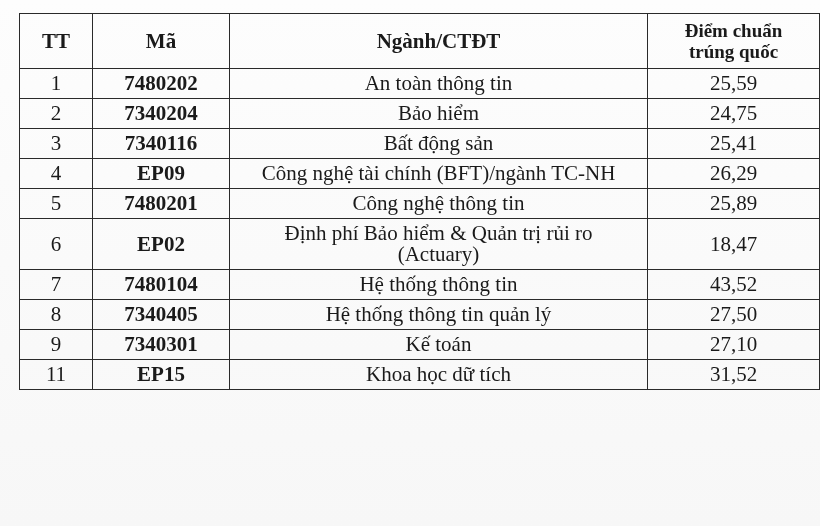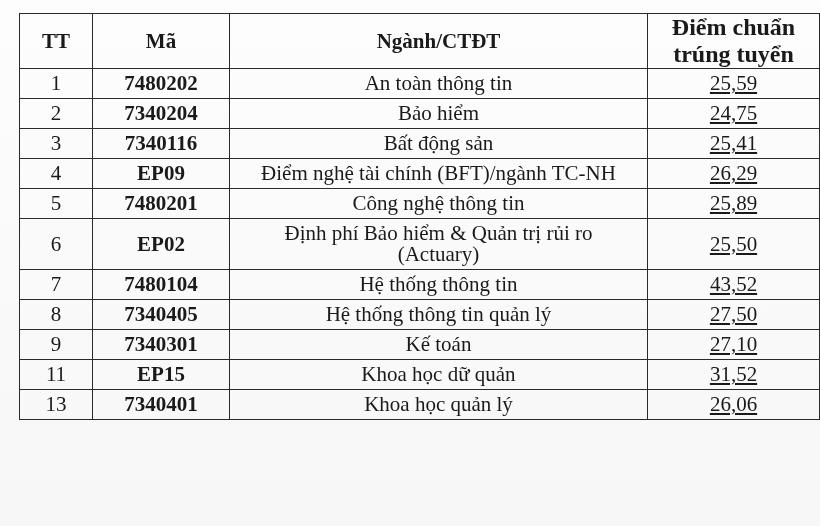--- a/index.html
+++ b/index.html
@@ -37,33 +37,33 @@
       vertical-align: middle;
     }
     table.scores th {
       font-weight: bold;
       font-size: 21px;
       text-align: center;
       height: 54px;
     }
     table.scores th.score-head {
       line-height: 1.12;
-      font-size: 24px;
+      font-size: 19px;
     }
     table.scores td {
       font-size: 21px;
       height: 29px;
     }
     table.scores tr.double td {
       height: 50px;
     }
     td.tt { text-align: center; }
     td.code { text-align: center; font-weight: bold; }
     td.name { text-align: center; padding-left: 8px; line-height: 1.15; }
-    td.score { text-align: center; text-decoration: underline; }
+    td.score { text-align: center; }
     col.c-tt { width: 73px; }
     col.c-code { width: 137px; }
     col.c-name { width: 418px; }
     col.c-score { width: 172px; }
   </style>
 </head>
 <body>
 
 <div class="sheet">
   <table class="scores">
@@ -73,21 +73,21 @@
         <col class="c-name">
         <col class="c-score">
     </colgroup>
     <thead>
       <tr>
         <th>TT</th>
         <th>Mã</th>
         <th>Ngành/CTĐT</th>
         <th class="score-head">
           <span>Điểm chuẩn</span><br>
-          <span>trúng tuyển</span>
+          <span>trúng quốc</span>
         </th>
       </tr>
     </thead>
     <tbody>
       <tr>
         <td class="tt">1</td>
         <td class="code">7480202</td>
         <td class="name">An toàn thông tin</td>
         <td class="score">25,59</td>
       </tr>
@@ -99,37 +99,37 @@
       </tr>
       <tr>
         <td class="tt">3</td>
         <td class="code">7340116</td>
         <td class="name">Bất động sản</td>
         <td class="score">25,41</td>
       </tr>
       <tr>
         <td class="tt">4</td>
         <td class="code">EP09</td>
-        <td class="name">Điểm nghệ tài chính (BFT)/ngành TC-NH</td>
+        <td class="name">Công nghệ tài chính (BFT)/ngành TC-NH</td>
         <td class="score">26,29</td>
       </tr>
       <tr>
         <td class="tt">5</td>
         <td class="code">7480201</td>
         <td class="name">Công nghệ thông tin</td>
         <td class="score">25,89</td>
       </tr>
       <tr class="double">
         <td class="tt">6</td>
         <td class="code">EP02</td>
         <td class="name">
           <span>Định phí Bảo hiểm &amp; Quản trị rủi ro</span><br>
           <span>(Actuary)</span>
         </td>
-        <td class="score">25,50</td>
+        <td class="score">18,47</td>
       </tr>
       <tr>
         <td class="tt">7</td>
         <td class="code">7480104</td>
         <td class="name">Hệ thống thông tin</td>
         <td class="score">43,52</td>
       </tr>
       <tr>
         <td class="tt">8</td>
         <td class="code">7340405</td>
@@ -138,24 +138,18 @@
       </tr>
       <tr>
         <td class="tt">9</td>
         <td class="code">7340301</td>
         <td class="name">Kế toán</td>
         <td class="score">27,10</td>
       </tr>
       <tr>
         <td class="tt">11</td>
         <td class="code">EP15</td>
-        <td class="name">Khoa học dữ quản</td>
+        <td class="name">Khoa học dữ tích</td>
         <td class="score">31,52</td>
-      </tr>
-      <tr>
-        <td class="tt">13</td>
-        <td class="code">7340401</td>
-        <td class="name">Khoa học quản lý</td>
-        <td class="score">26,06</td>
       </tr>
     </tbody>
   </table>
 </div>
 
 </body></html>

